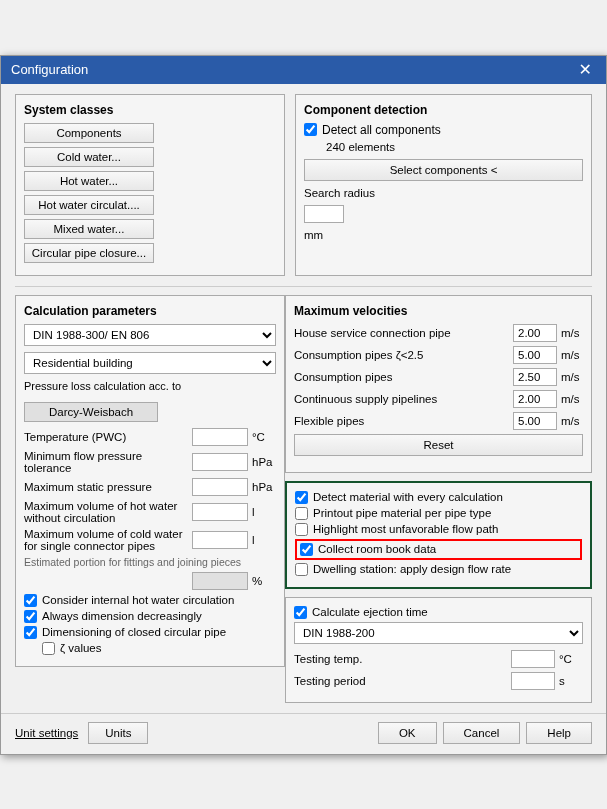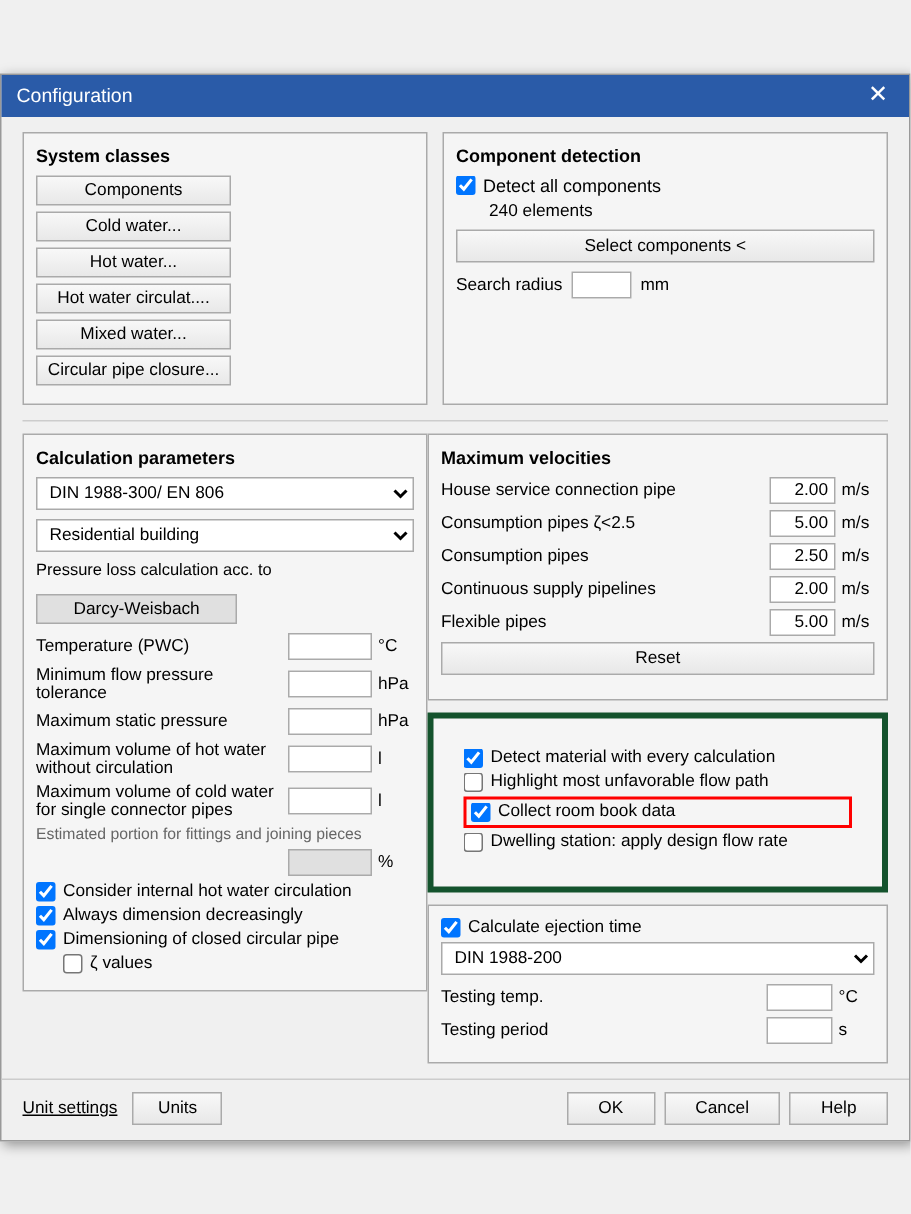--- a/index.html
+++ b/index.html
@@ -101,23 +101,24 @@
       padding: 4px;
       border: 1px solid #aaa;
       background: linear-gradient(to bottom, #f8f8f8, #e8e8e8);
       cursor: pointer;
       font-size: 11.5px;
       text-align: center;
       margin-bottom: 6px;
     }
     .search-radius-row {
       display: flex;
-      align-items: center;
+      align-items: flex-start;
       gap: 6px;
       font-size: 11.5px;
+      flex-direction: column;
     }
     .search-radius-input {
       width: 40px;
       border: 1px solid #aaa;
       padding: 2px 4px;
       font-size: 11.5px;
       background: white;
     }
     .divider {
       border: none;
@@ -210,41 +211,40 @@
     .vel-label {
       flex: 1;
       font-size: 11.5px;
     }
     .vel-input {
       width: 44px;
       border: 1px solid #aaa;
       padding: 2px 4px;
       font-size: 11.5px;
       background: white;
-      text-align: right;
     }
     .vel-unit {
       margin-left: 4px;
       font-size: 11.5px;
       min-width: 22px;
     }
     .reset-btn {
       display: block;
       width: 100%;
       padding: 4px;
       border: 1px solid #aaa;
       background: linear-gradient(to bottom, #f8f8f8, #e8e8e8);
       cursor: pointer;
       font-size: 11.5px;
       text-align: center;
       margin-bottom: 8px;
     }
     .options-box {
-      border: 4px solid #14532d;
-      padding: 20px;
+      border: 2px solid #14532d;
+      padding: 8px;
       background: #f5f5f5;
       margin-bottom: 8px;
     }
     .collect-room-row {
       display: flex;
       align-items: center;
       margin-bottom: 3px;
       font-size: 11.5px;
       border: 2px solid red;
       padding: 2px 3px;
@@ -476,20 +476,24 @@
           <button class="reset-btn">Reset</button>
         </div>
         <div class="options-box">
           <div id="option-checks">
               <div class="check-row">
                 <input type="checkbox" checked="" style="">
                 <span>Detect material with every calculation</span>
               </div>
               <div class="check-row">
                 <input type="checkbox" style="">
+                <span>Printout pipe material per pipe type</span>
+              </div>
+              <div class="check-row">
+                <input type="checkbox" style="">
                 <span>Highlight most unfavorable flow path</span>
               </div>
             </div>
           <div class="collect-room-row">
             <input type="checkbox" checked="" style="">
             <span>Collect room book data</span>
           </div>
           <div class="check-row">
             <input type="checkbox" style="">
             <span>Dwelling station: apply design flow rate</span>

